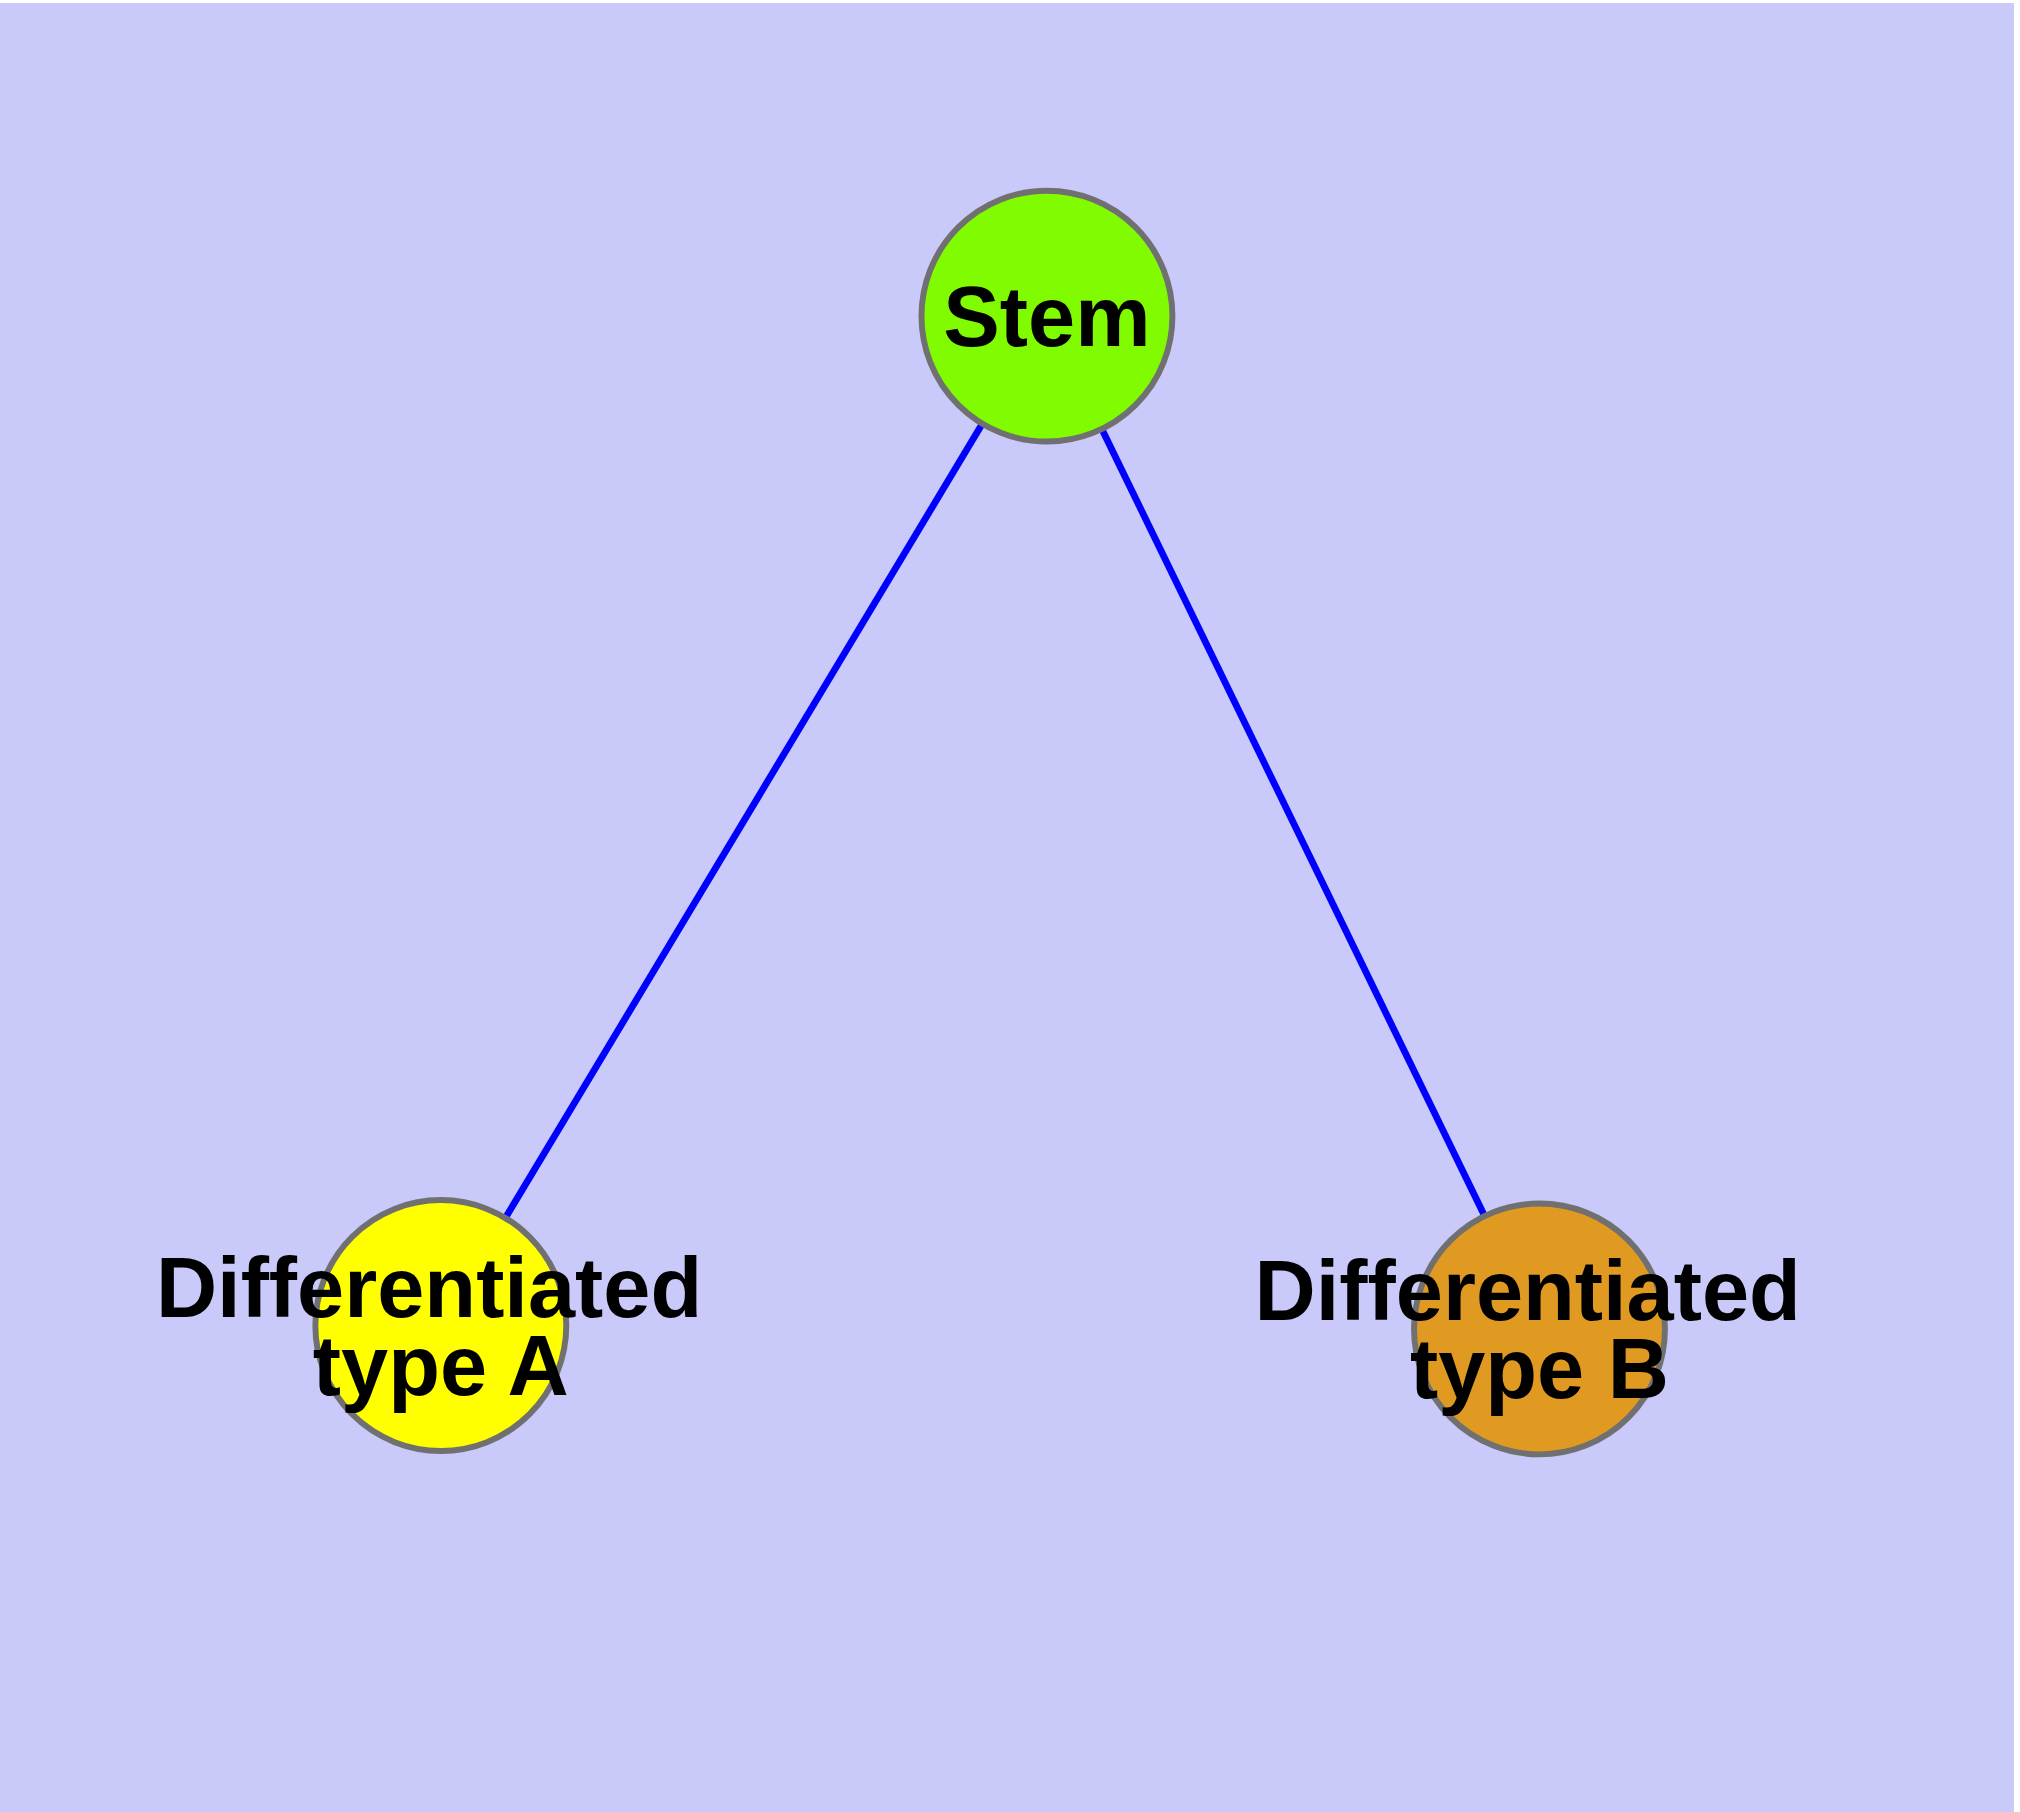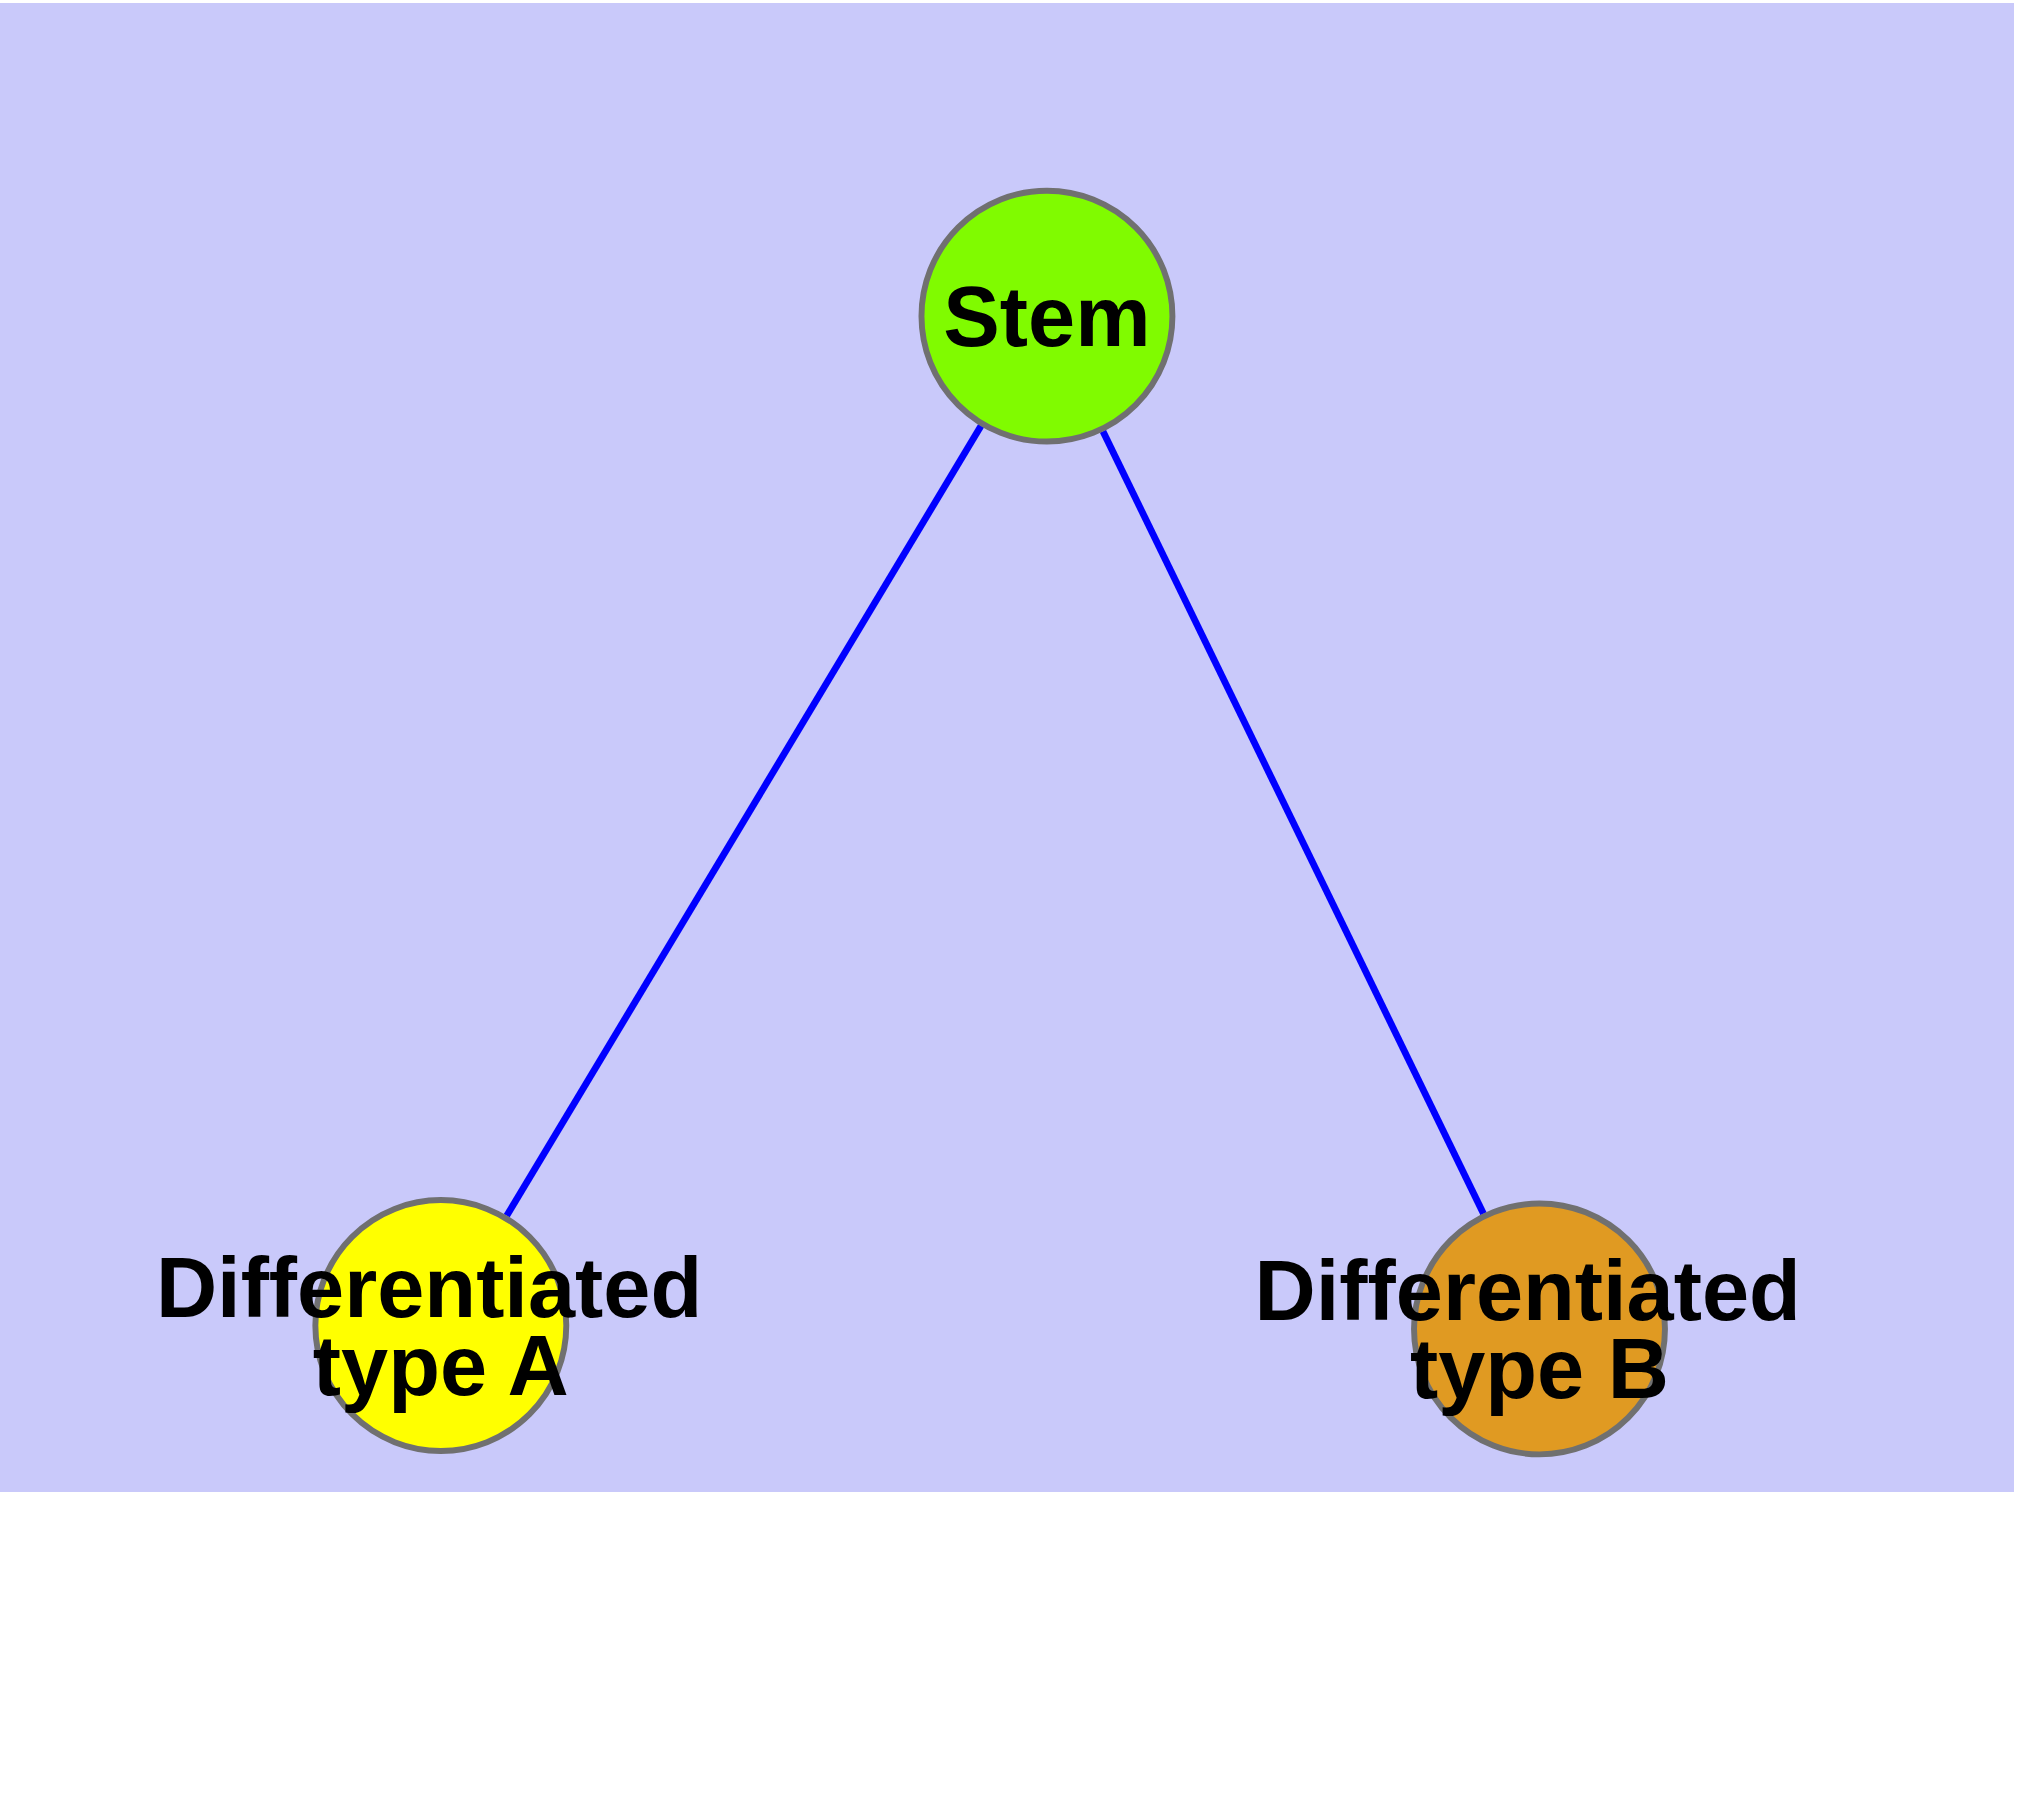--- a/index.html
+++ b/index.html
@@ -4,21 +4,21 @@
 <title>Cell differentiation graph</title>
 <style>
   html, body {
     margin: 0;
     padding: 0;
     background: #ffffff;
   }
   #canvas {
     position: relative;
     width: 2021px;
-    height: 1492px;
+    height: 1812px;
     background: #ffffff;
     overflow: hidden;
   }
   #plot-area {
     position: absolute;
     left: 0;
     top: 3.4px;
     width: 2014px;
     height: 1809px;
     background: #c9c9fa;

